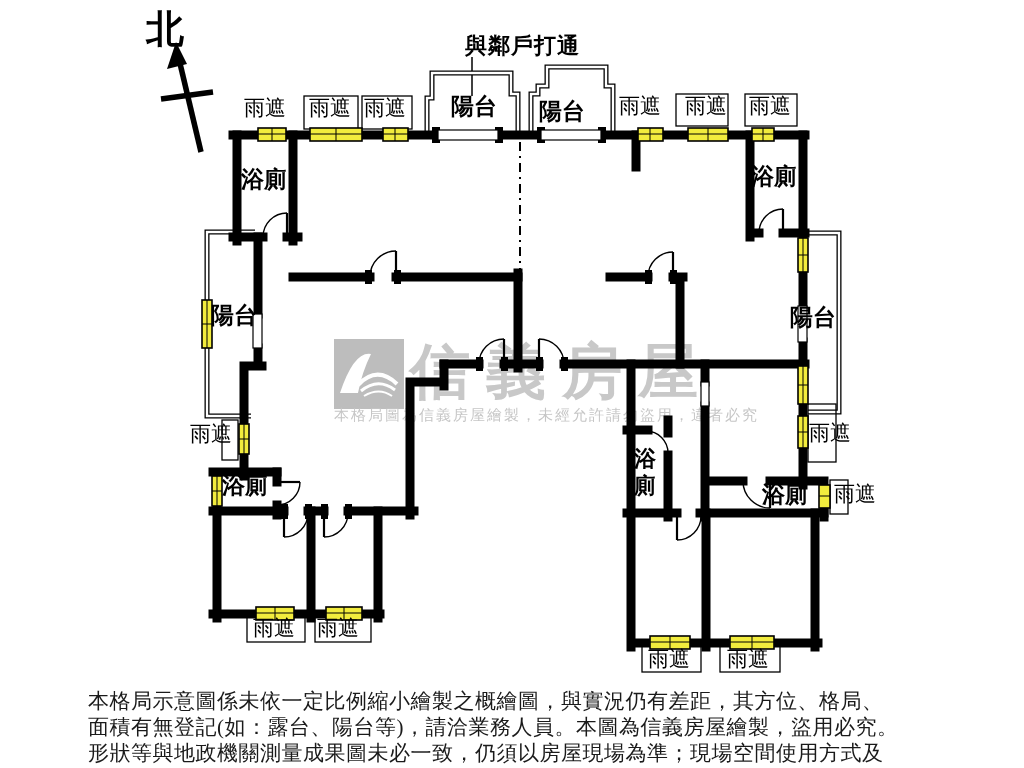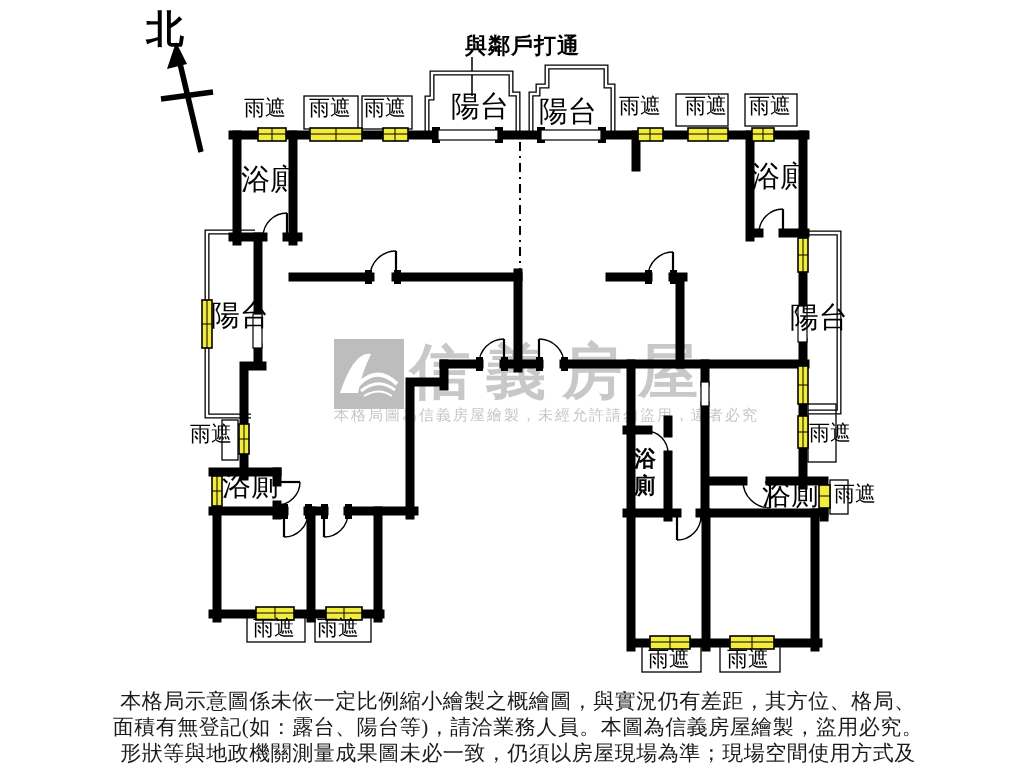--- a/index.html
+++ b/index.html
@@ -7,27 +7,27 @@
           font-family:"Liberation Serif","DejaVu Serif",serif;}
   .abs{position:absolute;}
   
   .wm-logo{left:334px;top:339px;width:70px;height:70px;background:#bdbdbd;}
   .wm-brand{left:410px;top:332px;font-size:60px;font-weight:bold;color:#c8c8c8;letter-spacing:16px;white-space:nowrap;}
   .wm-notice{left:334px;top:406px;font-size:15px;color:#c6c6c6;letter-spacing:2px;white-space:nowrap;}
   
   .plan{left:0;top:0;width:1024px;height:768px;}
   
   .lbl{color:#000;font-size:21px;line-height:23px;white-space:nowrap;}
-  .room{font-size:29px;font-weight:normal;}
+  .room{font-size:23px;font-weight:bold;}
   .v-label{width:26px;white-space:normal;word-break:break-all;font-size:22px;line-height:27px;font-weight:bold;}
   .north{left:146px;top:4px;font-size:38px;font-weight:bold;color:#000;}
   .topnote{left:421px;top:31px;font-size:22px;font-weight:bold;color:#000;letter-spacing:1px;margin-left:44px;}
   
   .disc{left:88px;top:688px;width:860px;font-size:21px;line-height:26px;color:#1a1a1a;letter-spacing:0.5px;}
-  .disc div{white-space:nowrap;text-align:center;}
+  .disc div{white-space:nowrap;}
 </style>
 </head>
 <body>
 
 <div class="canvas">
 
   <div class="abs wm-logo">
     <svg width="70" height="70" viewBox="0 0 70 70">
       <path d="M6,54 Q20,12 37,15 Q28,33 24,54 Z" fill="#ffffff"></path>
       <path d="M24,46 Q43,26 63,45" stroke="#ffffff" stroke-width="4" fill="none"></path>

